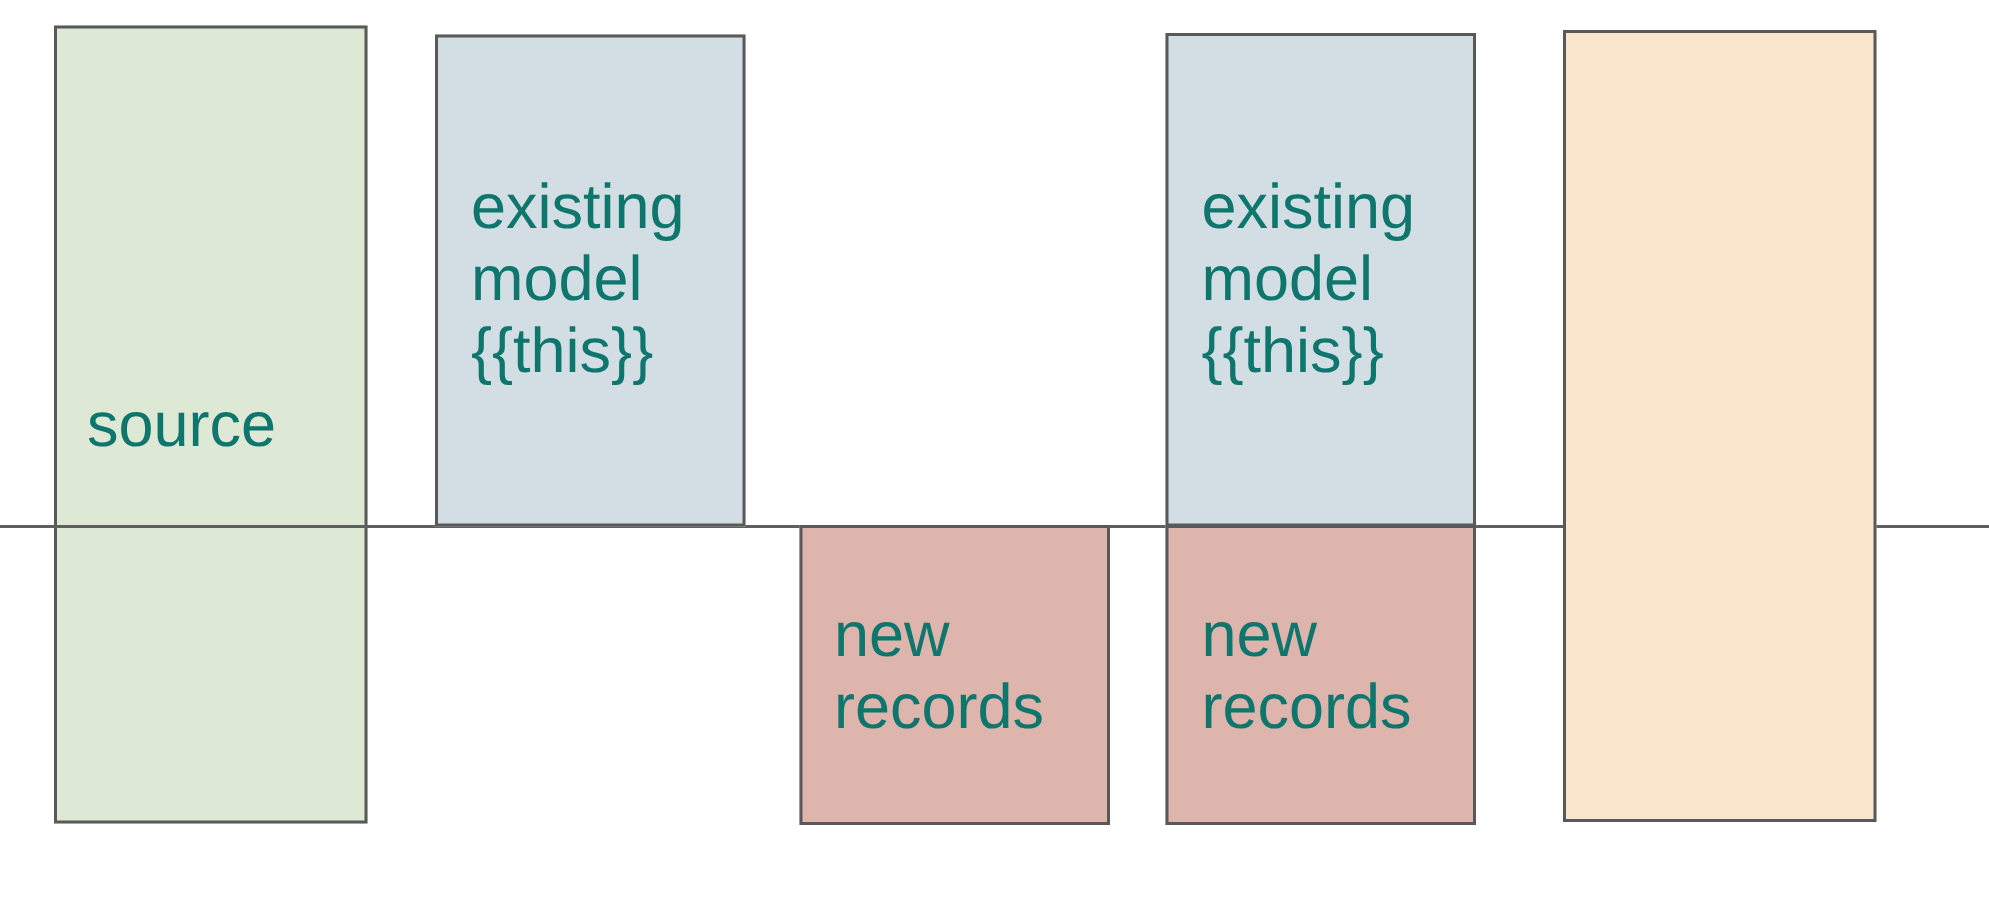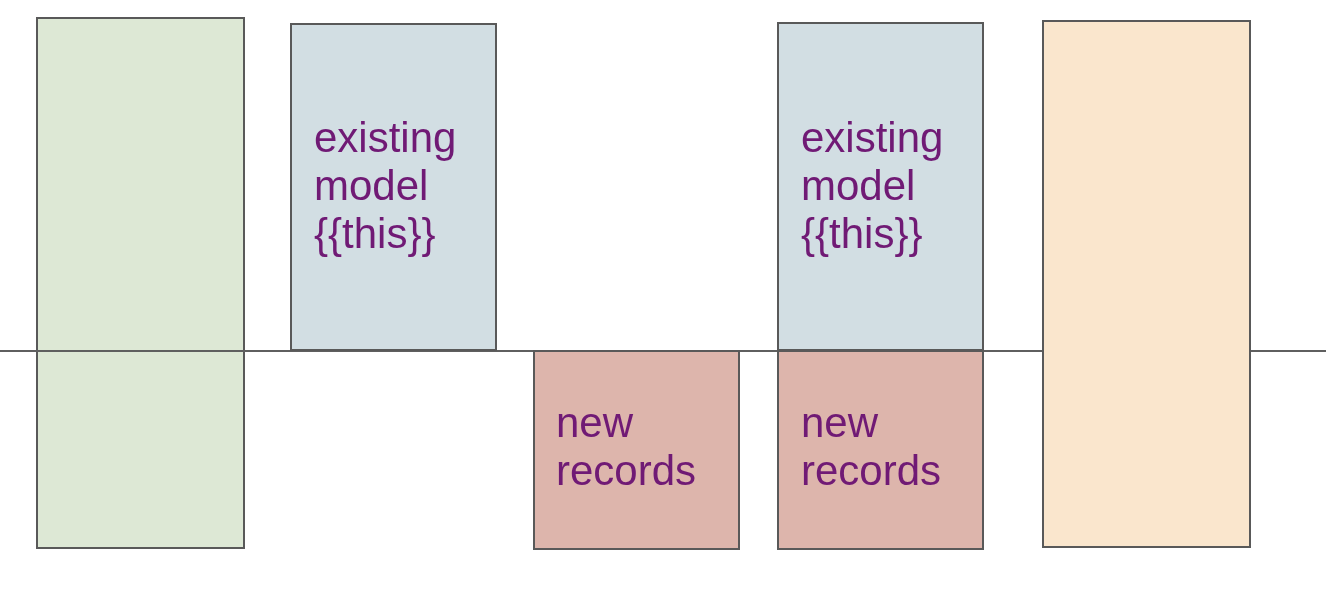--- a/index.html
+++ b/index.html
@@ -31,21 +31,21 @@
   .b-em1     { left: 290px;  top: 23px;  width: 207px; height: 328px; background: #d2dee3; z-index: 3; }
   .b-nr1     { left: 533px;  top: 350px; width: 207px; height: 200px; background: #ddb5ac; z-index: 3; }
   .b-em2     { left: 777px;  top: 22px;  width: 207px; height: 329px; background: #d2dee3; z-index: 3; }
   .b-nr2     { left: 777px;  top: 350px; width: 207px; height: 200px; background: #ddb5ac; z-index: 3; }
   .b-fr      { left: 1042px; top: 20px;  width: 209px; height: 528px; background: #fae6cd; z-index: 3; }
   .lbl {
     position: absolute;
     z-index: 4;
     font-size: 42px;
     line-height: 48px;
-    color: #701a75;
+    color: #0f766e;
     white-space: pre-line;
     letter-spacing: 0;
   }
   .l-source { left: 58px;   top: 259px; }
   .l-em1    { left: 314px;  top: 114px; }
   .l-nr1    { left: 556px;  top: 399px; }
   .l-em2    { left: 801px;  top: 114px; }
   .l-nr2    { left: 801px;  top: 399px; }
   .l-fr     { left: 1063px; top: 234px; }
 </style>
@@ -57,20 +57,21 @@
   <div class="box b-source"></div>
 
   <div class="hline"></div>
 
   <div class="box b-em1"></div>
   <div class="box b-nr1"></div>
   <div class="box b-em2"></div>
   <div class="box b-nr2"></div>
   <div class="box b-fr"></div>
 
+  <div class="lbl l-source">source</div>
   <div class="lbl l-em1">existing
 model
 {{this}}</div>
   <div class="lbl l-nr1">new
 records</div>
   <div class="lbl l-em2">existing
 model
 {{this}}</div>
   <div class="lbl l-nr2">new
 records</div>

